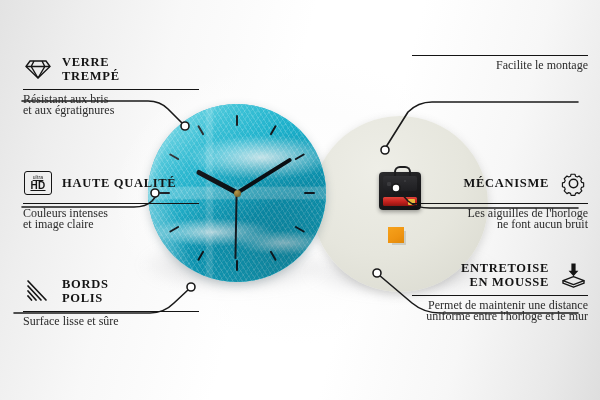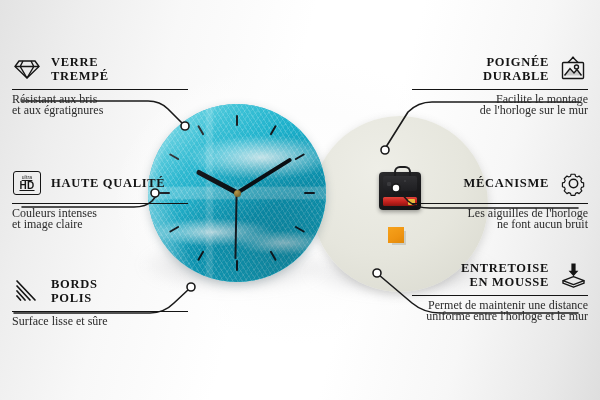--- a/index.html
+++ b/index.html
@@ -192,21 +192,21 @@
     fill: #ffffff;
     stroke: #1a1a1a;
     stroke-width: 1.6;
   }
 
   
   .feature {
     position: absolute;
     width: 176px;
   }
-  .feature.left  { left: 12px;  text-align: left; }
+  .feature.left  { left: 23px;  text-align: left; }
   .feature.right { right: 12px; text-align: right; }
 
   .feature-head {
     display: flex;
     align-items: center;
     gap: 9px;
     min-height: 34px;
   }
   .feature.right .feature-head { flex-direction: row-reverse; }
 
@@ -378,39 +378,22 @@
         <div class="feature-title">BORDS</div>
         <div class="feature-title">POLIS</div>
       </div>
     </div>
     <div class="feature-rule"></div>
     <div class="feature-desc">Surface lisse et sûre</div>
     <div class="feature-desc"></div>
   </div>
 
   <div class="feature right" style="top:52px">
-    <div class="feature-head">
-      <div class="feature-icon">
-        <svg width="28" height="26" viewBox="0 0 28 26" fill="none" stroke="currentColor" stroke-width="1.4">
-          <path d="M14 1.5 L9 6.5 M14 1.5 L19 6.5"></path>
-          <circle cx="14" cy="1.8" r="1.2" fill="currentColor" stroke="none"></circle>
-          <rect x="3.5" y="6.5" width="21" height="16" rx="1"></rect>
-          <path d="M5.5 19.5 L11 12.5 L15 17 L18 13.5 L22.5 19.5 Z" fill="currentColor" stroke="none" opacity="0.18"></path>
-          <path d="M5.5 19.5 L11 12.5 L15 17 L18 13.5 L22.5 19.5"></path>
-          <circle cx="17.5" cy="11" r="2"></circle>
-        </svg>
-      </div>
-      <div>
-        <div class="feature-title">POIGNÉE</div>
-        <div class="feature-title">DURABLE</div>
-      </div>
-    </div>
     <div class="feature-rule"></div>
     <div class="feature-desc">Facilite le montage</div>
-    <div class="feature-desc">de l'horloge sur le mur</div>
   </div>
 
   <div class="feature right" style="top:166px">
     <div class="feature-head">
       <div class="feature-icon">
         <svg width="27" height="27" viewBox="0 0 27 27" fill="none" stroke="currentColor" stroke-width="1.5" stroke-linejoin="round">
           <path d="M11 2.2 h5 l0.7 2.6 2.3 1 2.3-1.3 3.5 3.5 -1.3 2.3 1 2.3 2.6 0.7 v5 l-2.6 0.7 -1 2.3 1.3 2.3 -3.5 3.5 -2.3-1.3 -2.3 1 -0.7 2.6 h-5 l-0.7-2.6 -2.3-1 -2.3 1.3 -3.5-3.5 1.3-2.3 -1-2.3 -2.6-0.7 v-5 l2.6-0.7 1-2.3 -1.3-2.3 3.5-3.5 2.3 1.3 2.3-1 z" transform="scale(0.78) translate(3.2,3.2)"></path>
           <circle cx="13.5" cy="13.5" r="4.2"></circle>
         </svg>
       </div>

